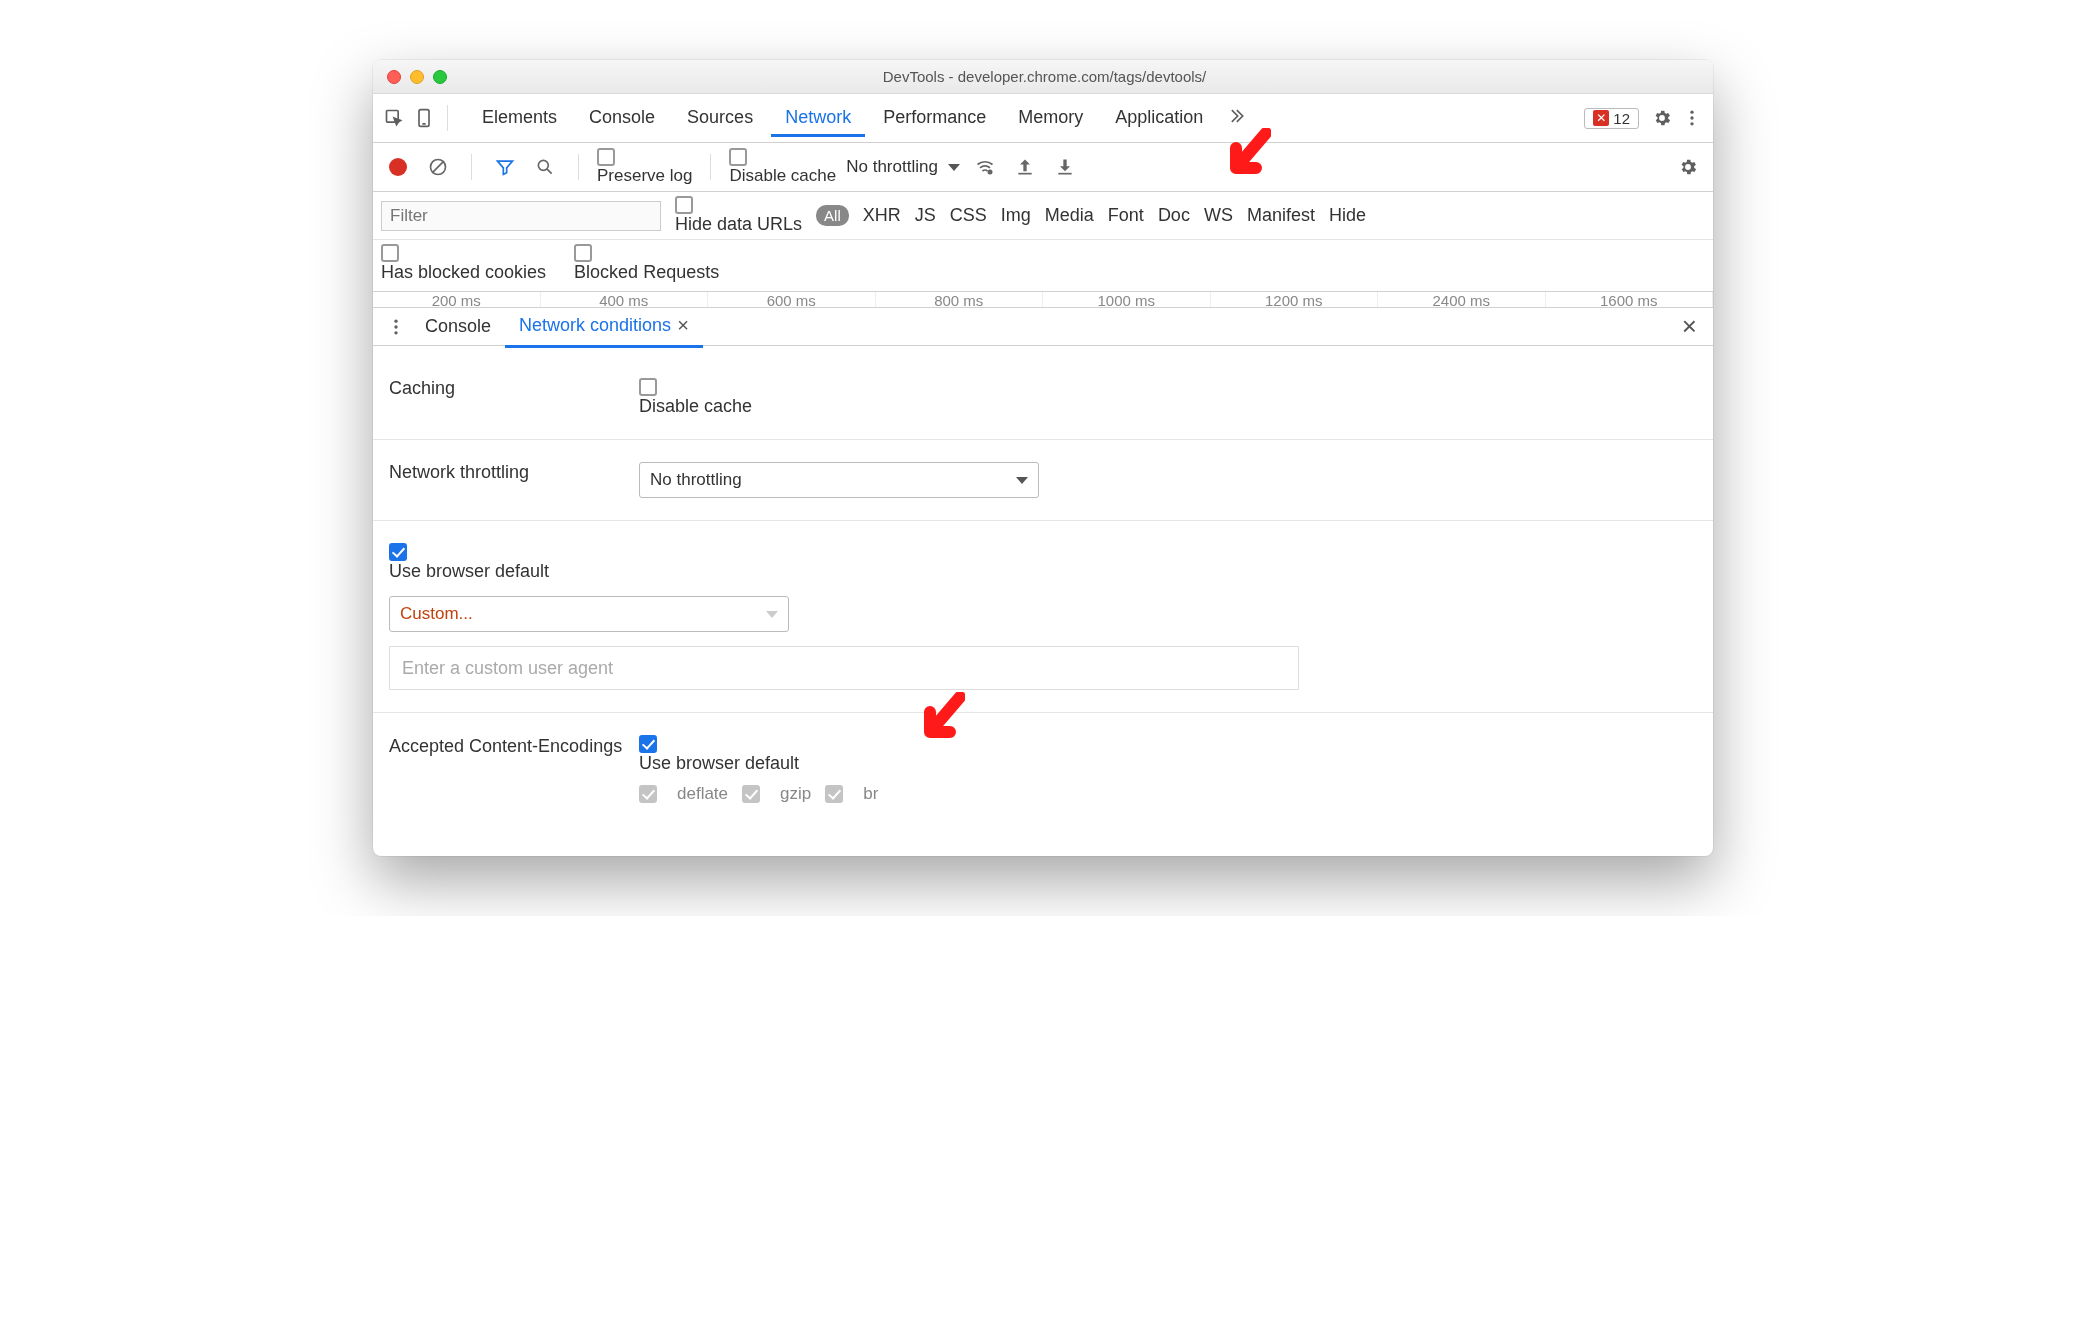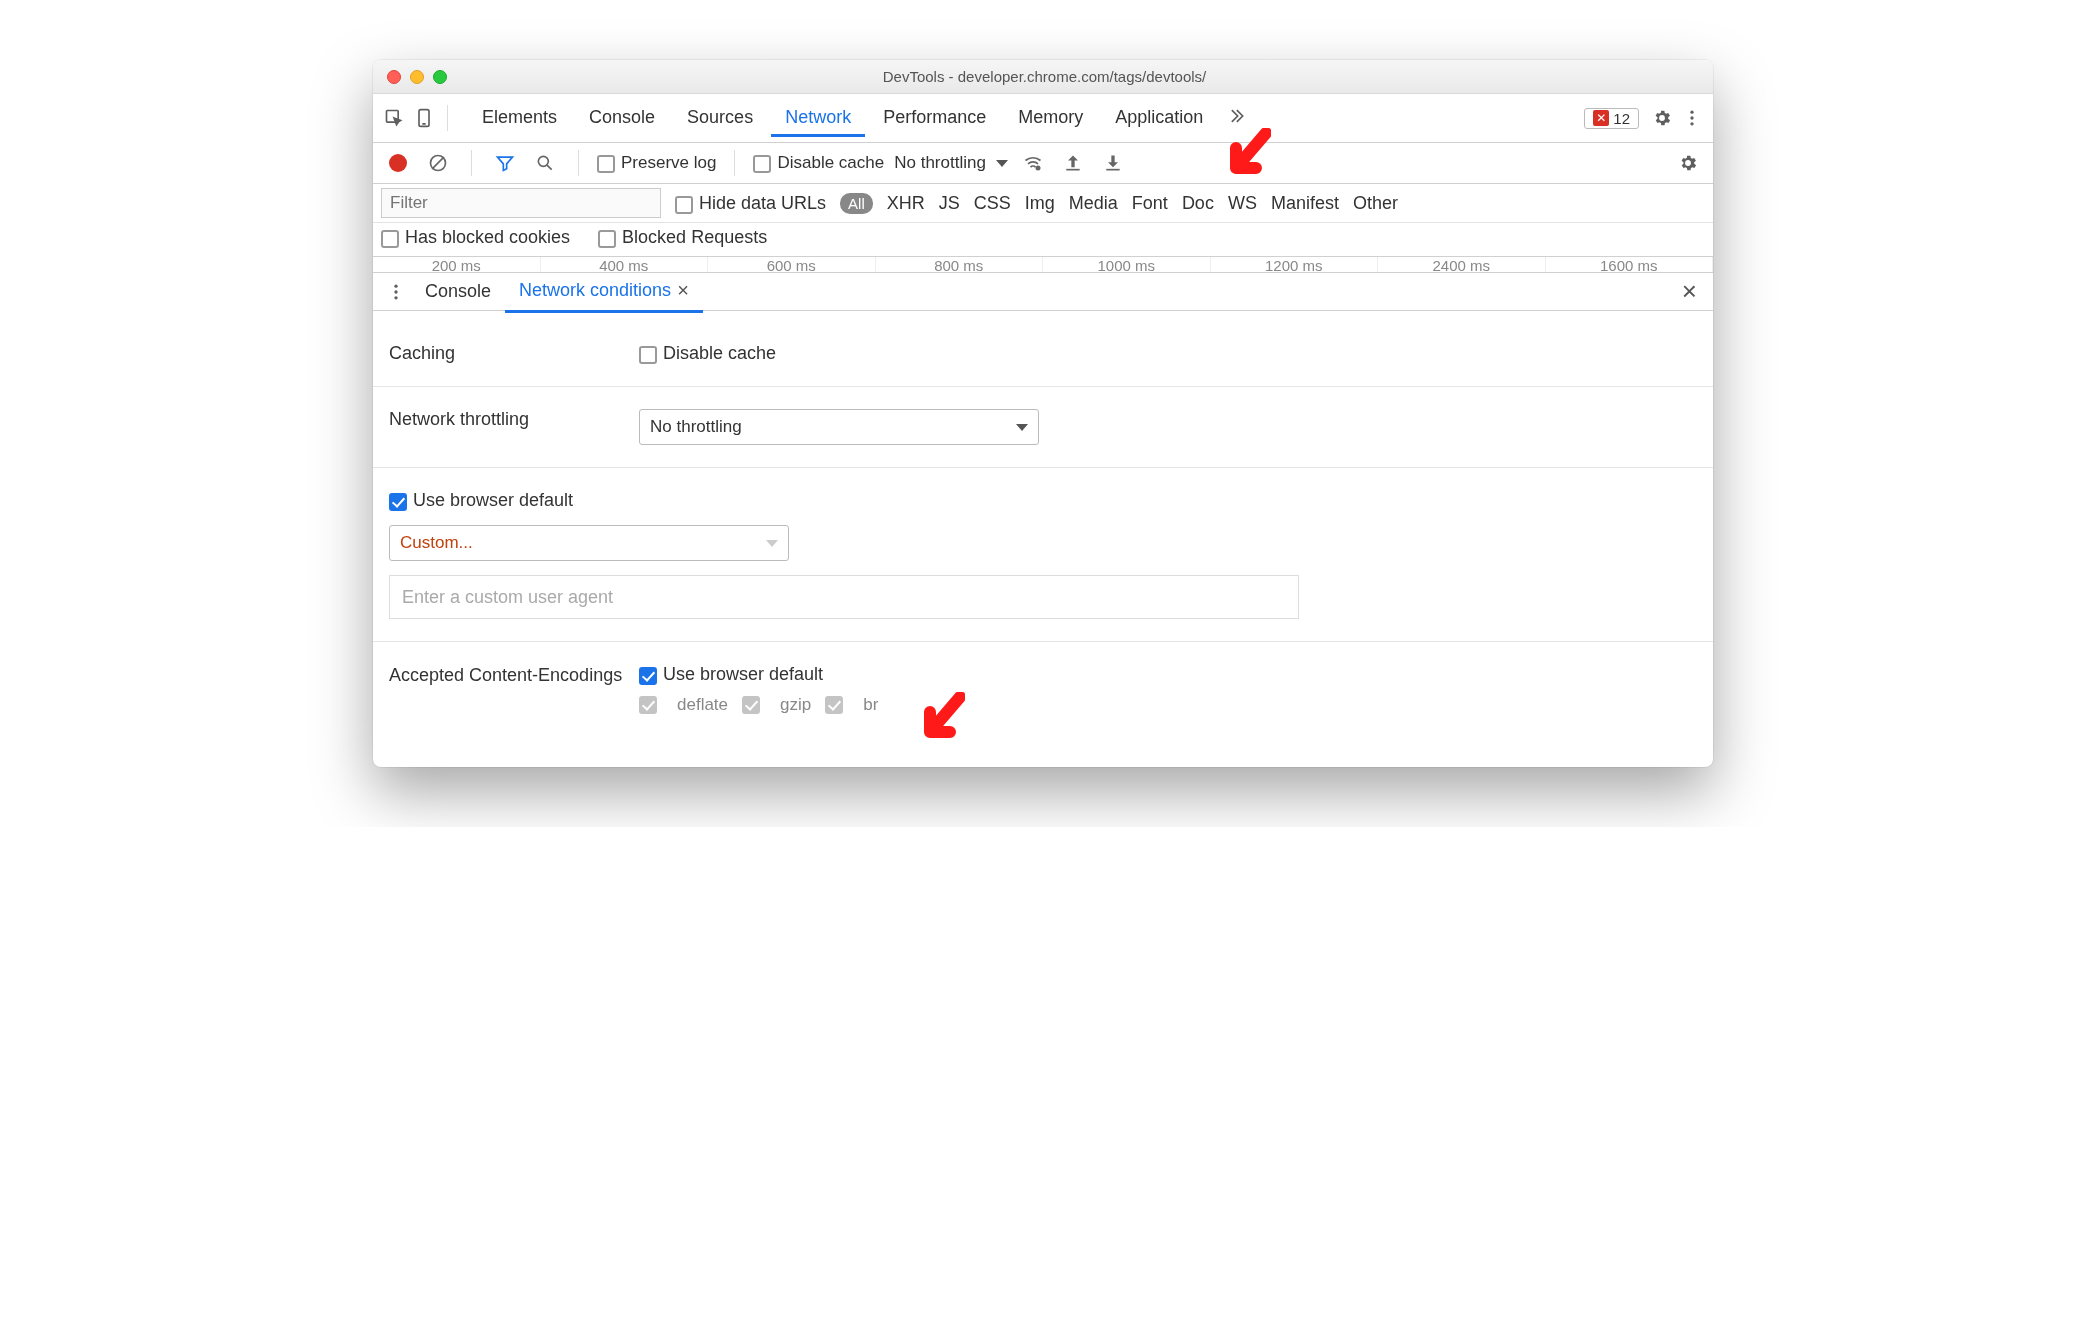--- a/index.html
+++ b/index.html
@@ -81,21 +81,21 @@
   .sel-text { display:flex; align-items:center; gap:4px; color:#333;}
   .caret-down { width:0;height:0;border-left:6px solid transparent;border-right:6px solid transparent;border-top:7px solid #555; margin-left:6px;}
 
   
   .filter-row { display:flex; align-items:center; gap:14px; padding: 4px 8px; border-bottom:1px solid #e3e3e3; font-size:18px;}
   .filter-input { width: 280px; height:30px; border:1px solid #ccc; padding:2px 8px; font-size:17px; color:#999; background:#fafafa;}
   .pill { background:#888; color:#fff; border-radius:10px; padding:2px 8px; font-size:15px;}
   .filter-type { color:#333; cursor:pointer;}
 
   .sub-row { display:flex; gap:28px; padding: 4px 8px 8px 8px; border-bottom:1px solid #d0d0d0; font-size:18px;}
-  .check-lbl { display:flex; align-items:flex-end;}
+  .check-lbl { display:flex; align-items:flex-start;flex-direction:column;}
 
   
   .timeline { height:16px; border-bottom:1px solid #d0d0d0; display:flex; font-size:15px; color:#888; overflow:hidden;}
   .timeline div { flex:1; text-align:center; border-right:1px solid #eee; padding-top:0;}
 
   
   .drawer-tabs { display:flex; align-items:center; border-bottom:1px solid #d0d0d0; height:38px; padding:0 8px;}
   .drawer-tab { padding:6px 14px; color:#333; cursor:pointer; font-size:18px; display:flex; align-items:center; gap:6px;}
   .drawer-tab.active { color:#1a73e8; border-bottom:3px solid #1a73e8; padding-bottom:8px; margin-bottom:-2px;}
   .close-x { font-size:20px; color:#555; cursor:pointer;}
@@ -252,21 +252,21 @@
     <span class="pill">All</span>
     <span class="filter-type">XHR</span>
     <span class="filter-type">JS</span>
     <span class="filter-type">CSS</span>
     <span class="filter-type">Img</span>
     <span class="filter-type">Media</span>
     <span class="filter-type">Font</span>
     <span class="filter-type">Doc</span>
     <span class="filter-type">WS</span>
     <span class="filter-type">Manifest</span>
-    <span class="filter-type">Other</span>
+    <span class="filter-type">Hide</span>
   </div>
   <div class="sub-row">
     <label class="check-lbl">
       <span class="checkbox"></span>
         <span>Has blocked cookies</span>
     </label>
     <label class="check-lbl">
       <span class="checkbox"></span>
         <span>Blocked Requests</span>
     </label>

